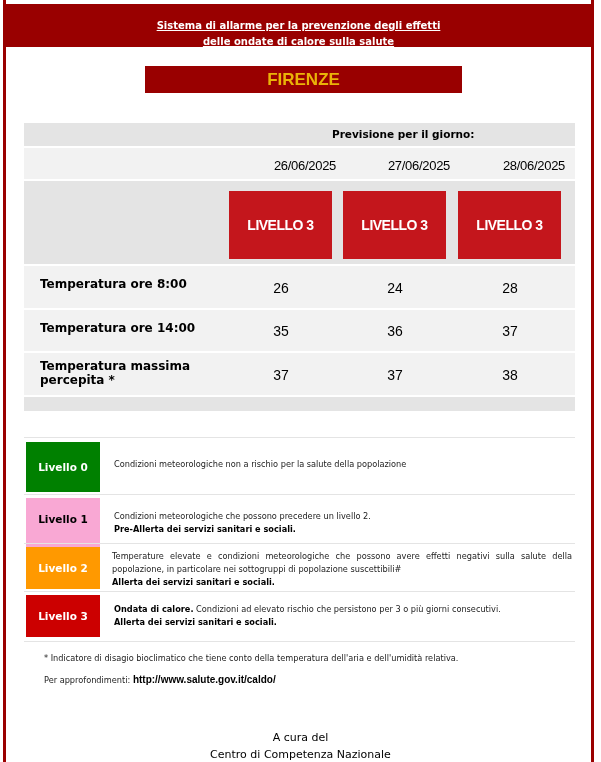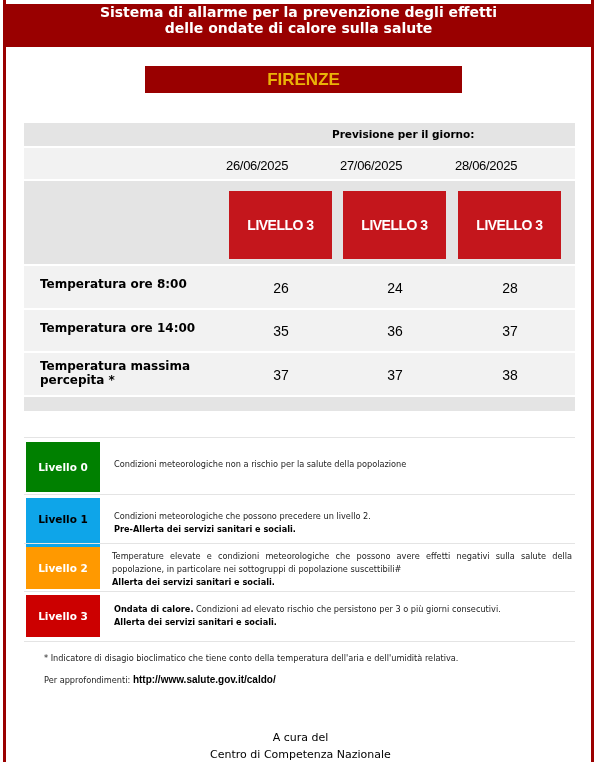--- a/index.html
+++ b/index.html
@@ -5,33 +5,33 @@
     html, body { margin: 0; padding: 0; background: #ffffff; }
     body { width: 601px; height: 762px; overflow: hidden; position: relative; font-family: "DejaVu Sans", sans-serif; color: #000; }
     .frame {
       position: absolute; left: 3px; top: 0; width: 591px; height: 790px;
       border-left: 3px solid #9a0000; border-right: 3px solid #9a0000;
       box-sizing: border-box;
     }
     .header {
       position: absolute; left: 3px; top: 4px; width: 591px; height: 43px;
       background: #990000; color: #fff; text-align: center;
-      font-family: "DejaVu Sans", sans-serif; font-weight: bold; font-size: 14px; line-height: 16px;
-      padding-top: 0; box-sizing: border-box;
+      font-family: "DejaVu Sans", sans-serif; font-weight: bold; font-size: 10px; line-height: 16px;
+      padding-top: 14px; box-sizing: border-box; text-decoration: underline;
     }
     .city {
       position: absolute; left: 145px; top: 66px; width: 317px; height: 27px;
       background: #990000; color: #eab308; text-align: center;
       font-family: "Liberation Sans", sans-serif; font-weight: bold; font-size: 17px; line-height: 27px;
     }
     .fc { position: absolute; left: 24px; width: 551px; }
     .row-head { top: 123px; height: 23px; background: #e4e4e4; font-weight: bold; font-size: 10.5px; line-height: 23px; text-align: right; }
     .row-head span { position: absolute; left: 308px; }
     .row-dates { top: 148px; height: 31px; background: #f2f2f2; }
-    .row-dates .date { position: absolute; top: 10px; width: 110px; text-align: left; font-family: "Liberation Sans", sans-serif; font-size: 13px; letter-spacing: -0.3px; }
+    .row-dates .date { position: absolute; top: 10px; width: 110px; text-align: right; font-family: "Liberation Sans", sans-serif; font-size: 13px; letter-spacing: -0.3px; }
     .row-levels { top: 181px; height: 83px; background: #e4e4e4; }
     .lvbox {
       position: absolute; top: 10px; width: 103px; height: 68px; background: #c4161c; color: #fff;
       font-family: "Liberation Sans", sans-serif; font-weight: bold; font-size: 14px; line-height: 68px; text-align: center; letter-spacing: -0.5px;
     }
     .row-temp { background: #f2f2f2; }
     .row-temp .lbl { position: absolute; left: 16px; font-weight: bold; font-size: 12px; line-height: 14px; }
     .row-temp .val { position: absolute; width: 110px; text-align: center; font-family: "Liberation Sans", sans-serif; font-size: 14px; }
     .row-t1 { top: 266px; height: 42px; }
     .row-t2 { top: 310px; height: 41px; }
@@ -108,21 +108,21 @@
 <div class="legend-sep" style="top:437px"></div>
 
 <div class="leg" style="top:442px;height:50px">
   <div class="swatch" style="height:50px;line-height:50px;background:#008000">Livello 0</div>
   <div class="desc" style="top:16px">Condizioni meteorologiche non a rischio per la salute della popolazione</div>
 </div>
 
 <div class="legend-sep" style="top:494px"></div>
 
 <div class="leg" style="top:498px;height:43px">
-  <div class="swatch" style="height:59px;line-height:43px;background:#0ea5e9;color:#000">Livello 1</div>
+  <div class="swatch" style="height:59px;line-height:43px;background:#f9a8d4;color:#000">Livello 1</div>
   <div class="desc" style="top:12px">
     <div>Condizioni meteorologiche che possono precedere un livello 2.</div>
     <div style="font-weight:bold;color:#000">Pre-Allerta dei servizi sanitari e sociali.</div>
   </div>
 </div>
 
 <div class="legend-sep" style="top:543px"></div>
 
 <div class="leg" style="top:547px;height:42px">
   <div class="swatch" style="height:42px;line-height:42px;background:#ff9900">Livello 2</div>

